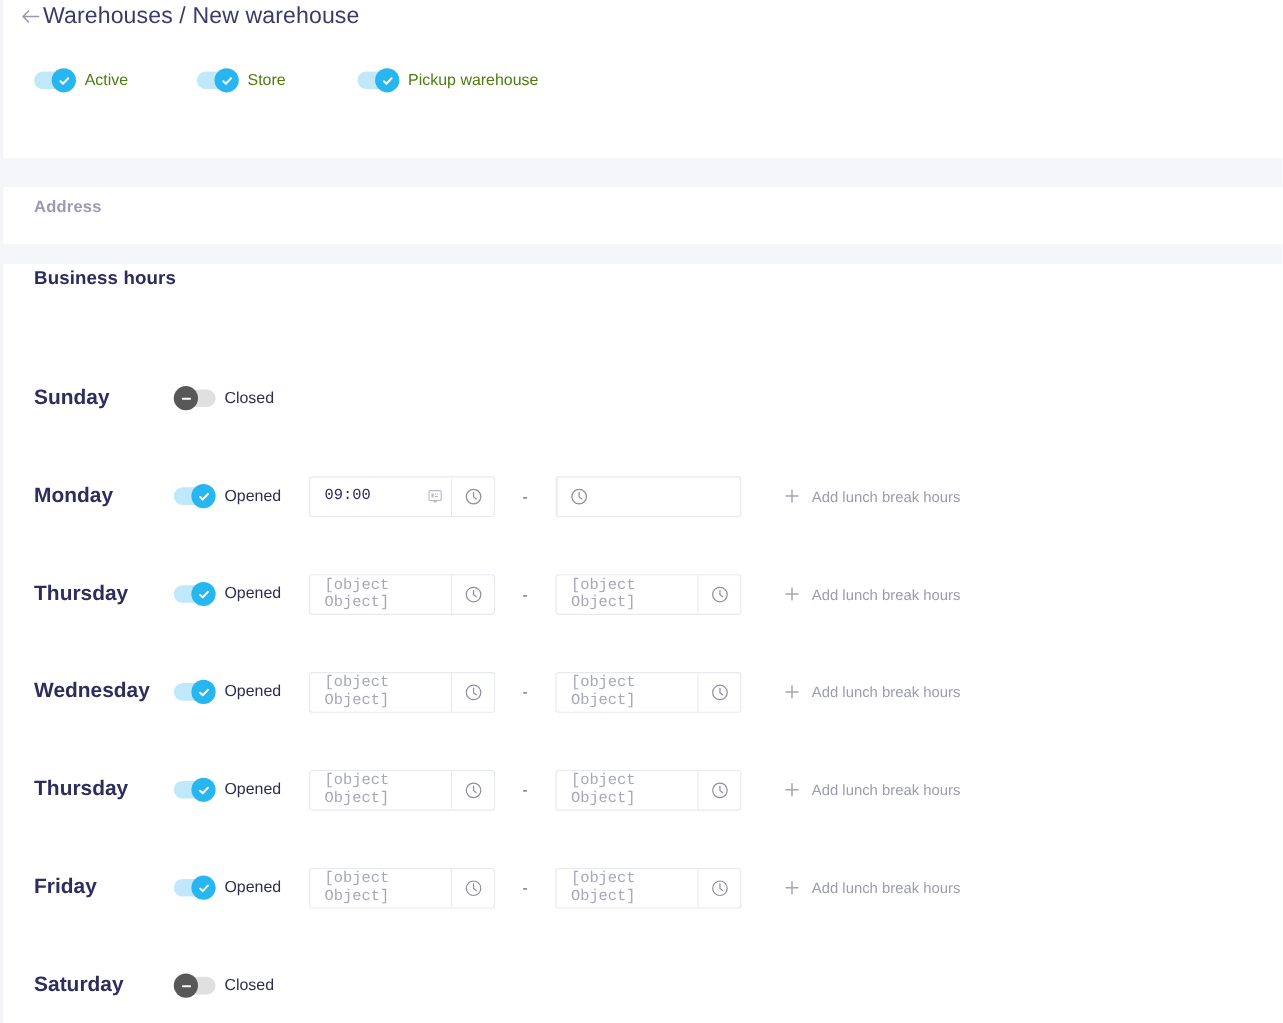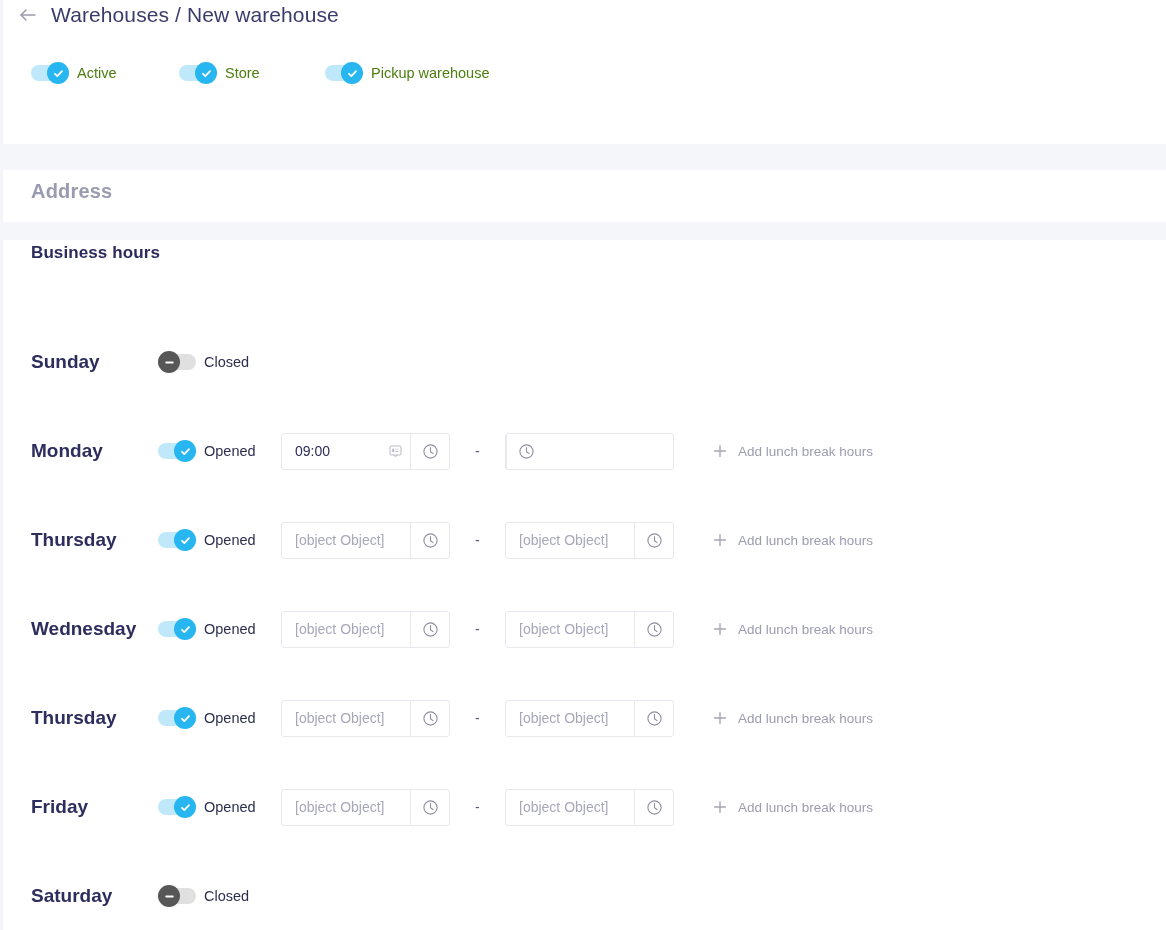--- a/index.html
+++ b/index.html
@@ -30,21 +30,20 @@
     background: #ffffff;
     box-sizing: border-box;
     border-left: 3px solid #f4f5f8;
   }
   .breadcrumb-row {
     position: absolute;
     left: 14px; top: 0;
     height: 30px;
     display: flex;
     align-items: center;
-    gap: 12px;
     justify-content: flex-end;
   }
   .back-arrow {
     width: 22px; height: 22px;
     display: flex; align-items: center; justify-content: center;
     cursor: pointer;
   }
   .back-arrow svg { display: block; }
   .breadcrumb-title {
     font-size: 21px;
@@ -114,21 +113,21 @@
     position: absolute;
     left: 0; top: 170px;
     width: 1166px; height: 52px;
     background: #ffffff;
     box-sizing: border-box;
     border-left: 3px solid #f4f5f8;
   }
   .address-title {
     position: absolute;
     left: 28px; top: 10px;
-    font-size: 20px;
+    font-size: 15px;
     font-weight: bold;
     color: #9a9ab0;
     letter-spacing: .2px;
   }
 
   .hours-card {
     position: absolute;
     left: 0; top: 240px;
     width: 1166px; height: 690px;
     background: #ffffff;
@@ -189,20 +188,21 @@
   .time-group.g-close { left: 502px; width: 169px; }
   .time-input {
     flex: 1 1 auto;
     display: flex;
     align-items: center;
     padding-left: 13px;
     font-size: 14px;
     color: #2b2b5c;
     position: relative;
     overflow: hidden;
+    font-family: Liberation Mono, monospace;
   }
   .time-input.placeholder { color: #a7a7ba; }
   .ime-icon {
     position: absolute;
     right: 8px;
     top: 50%;
     transform: translateY(-50%);
     width: 13px; height: 13px;
     display: flex; align-items: center; justify-content: center;
   }

